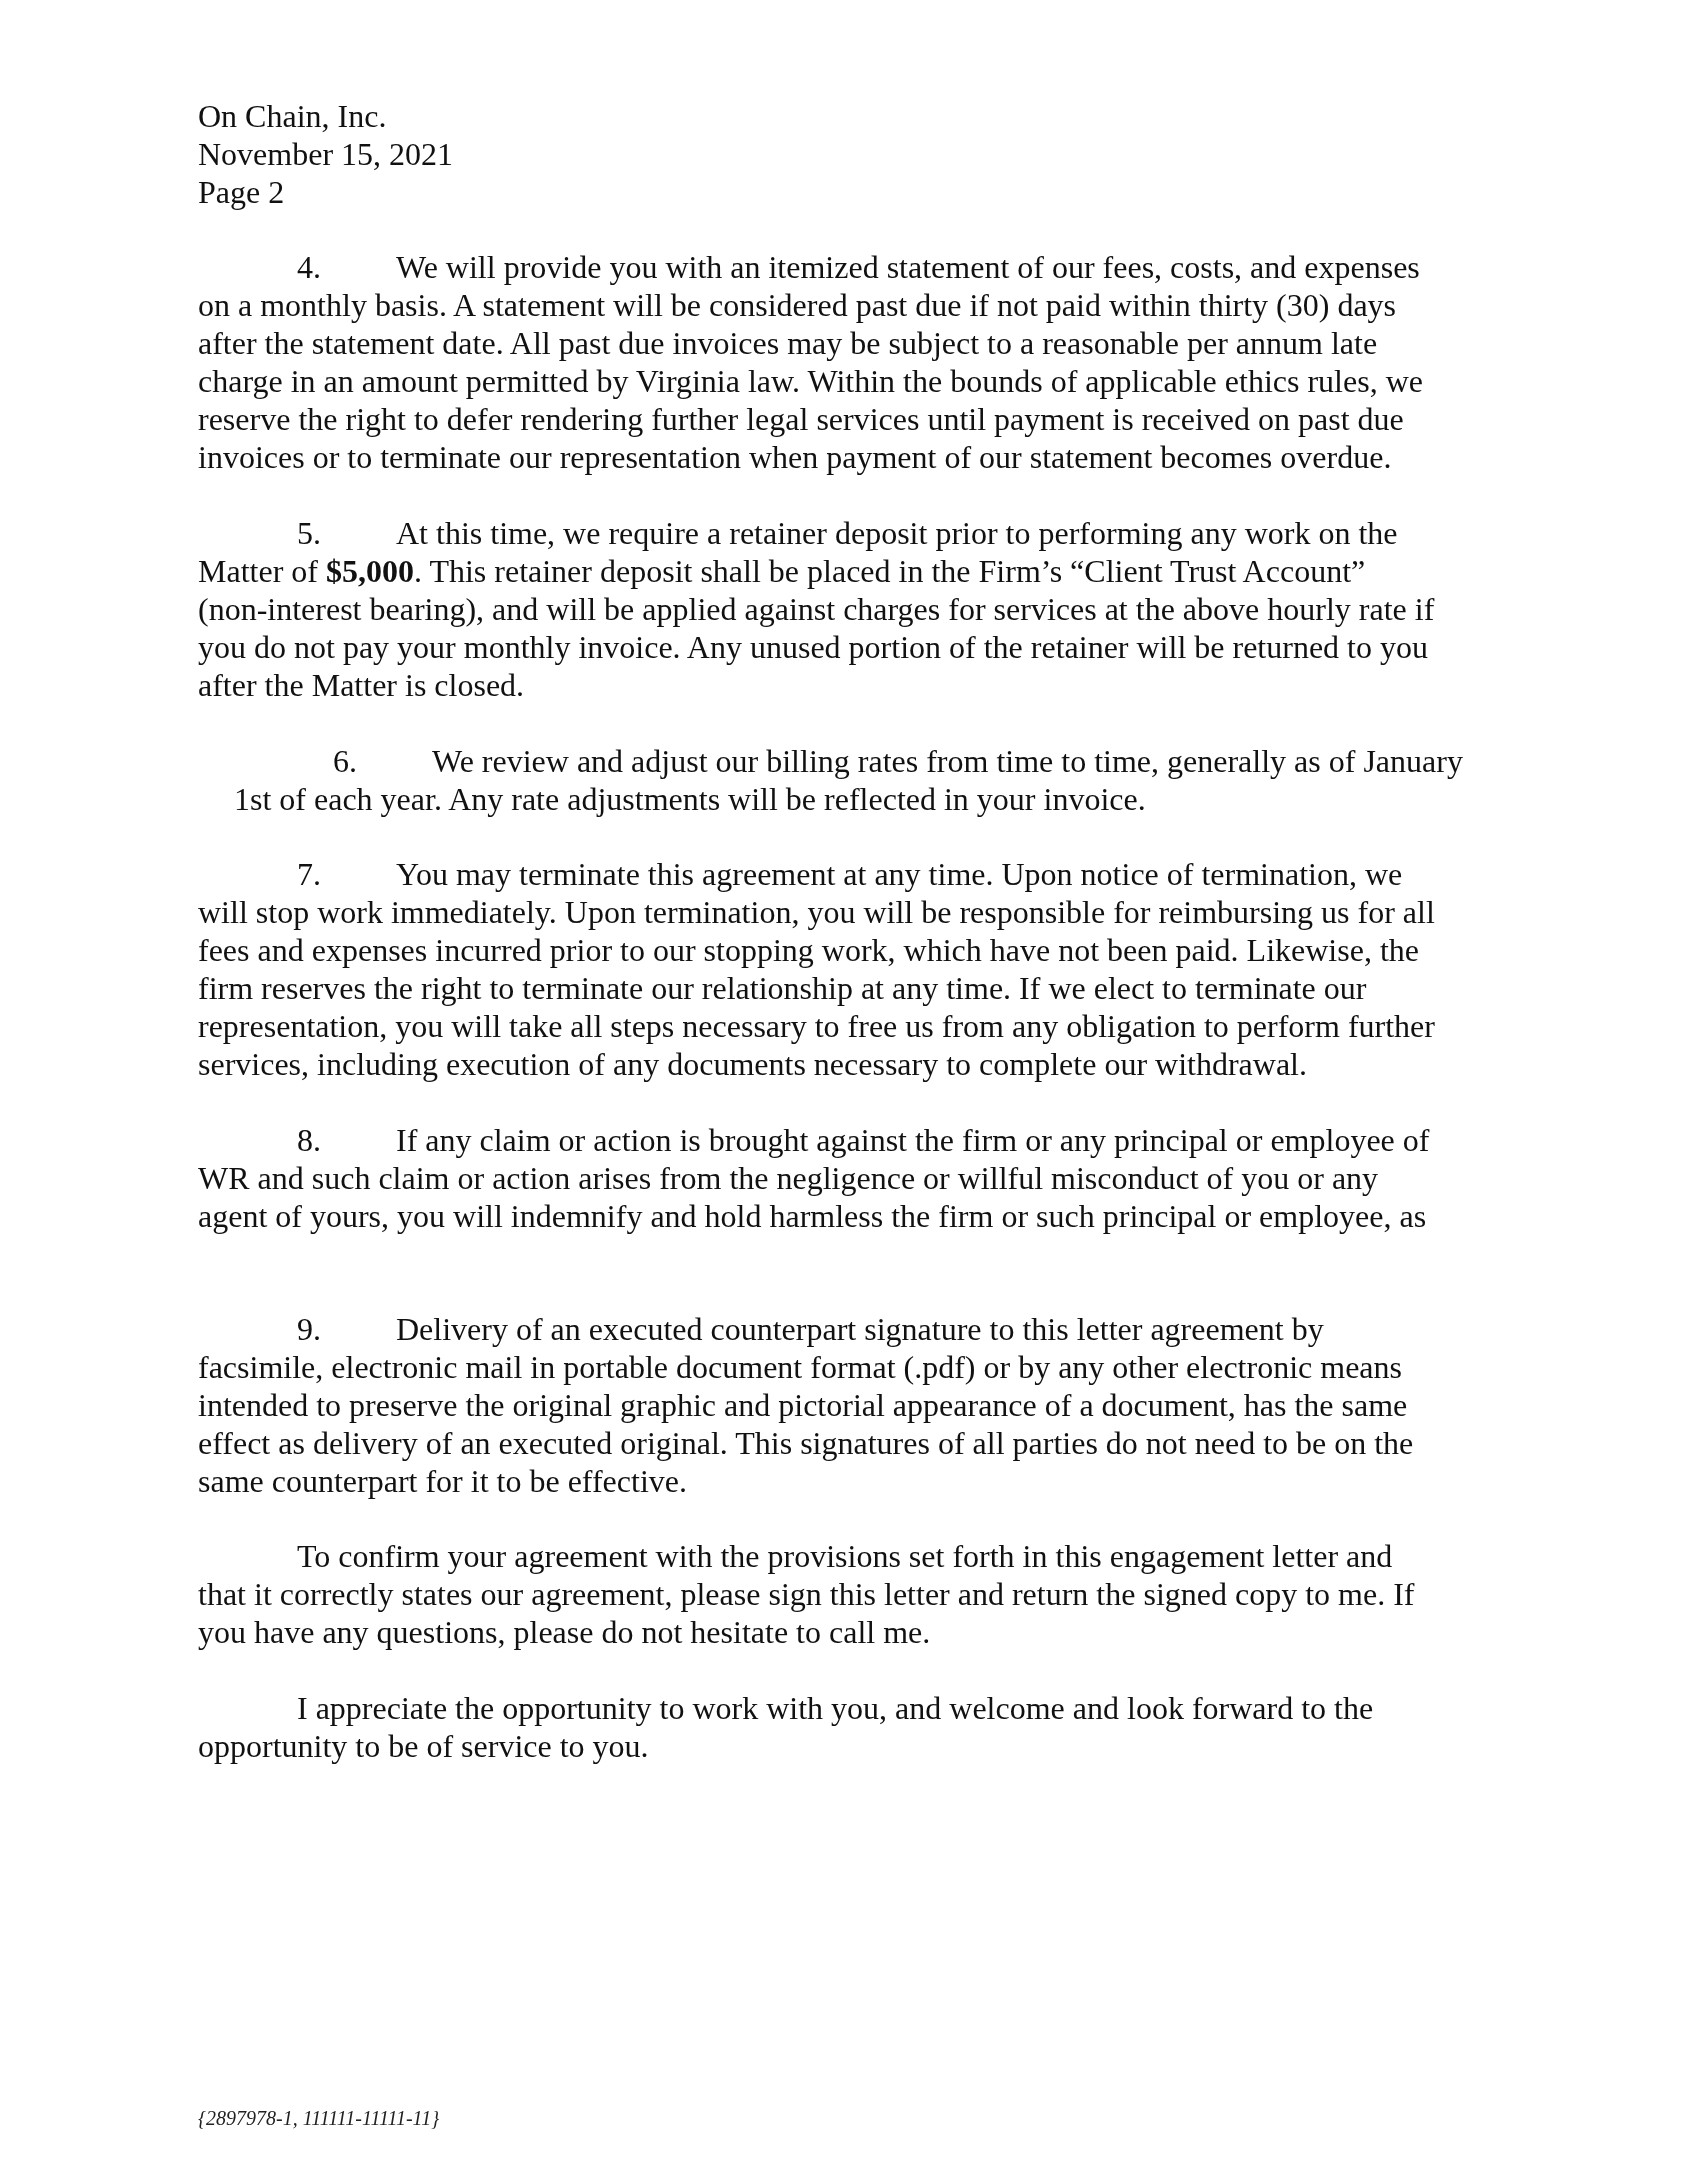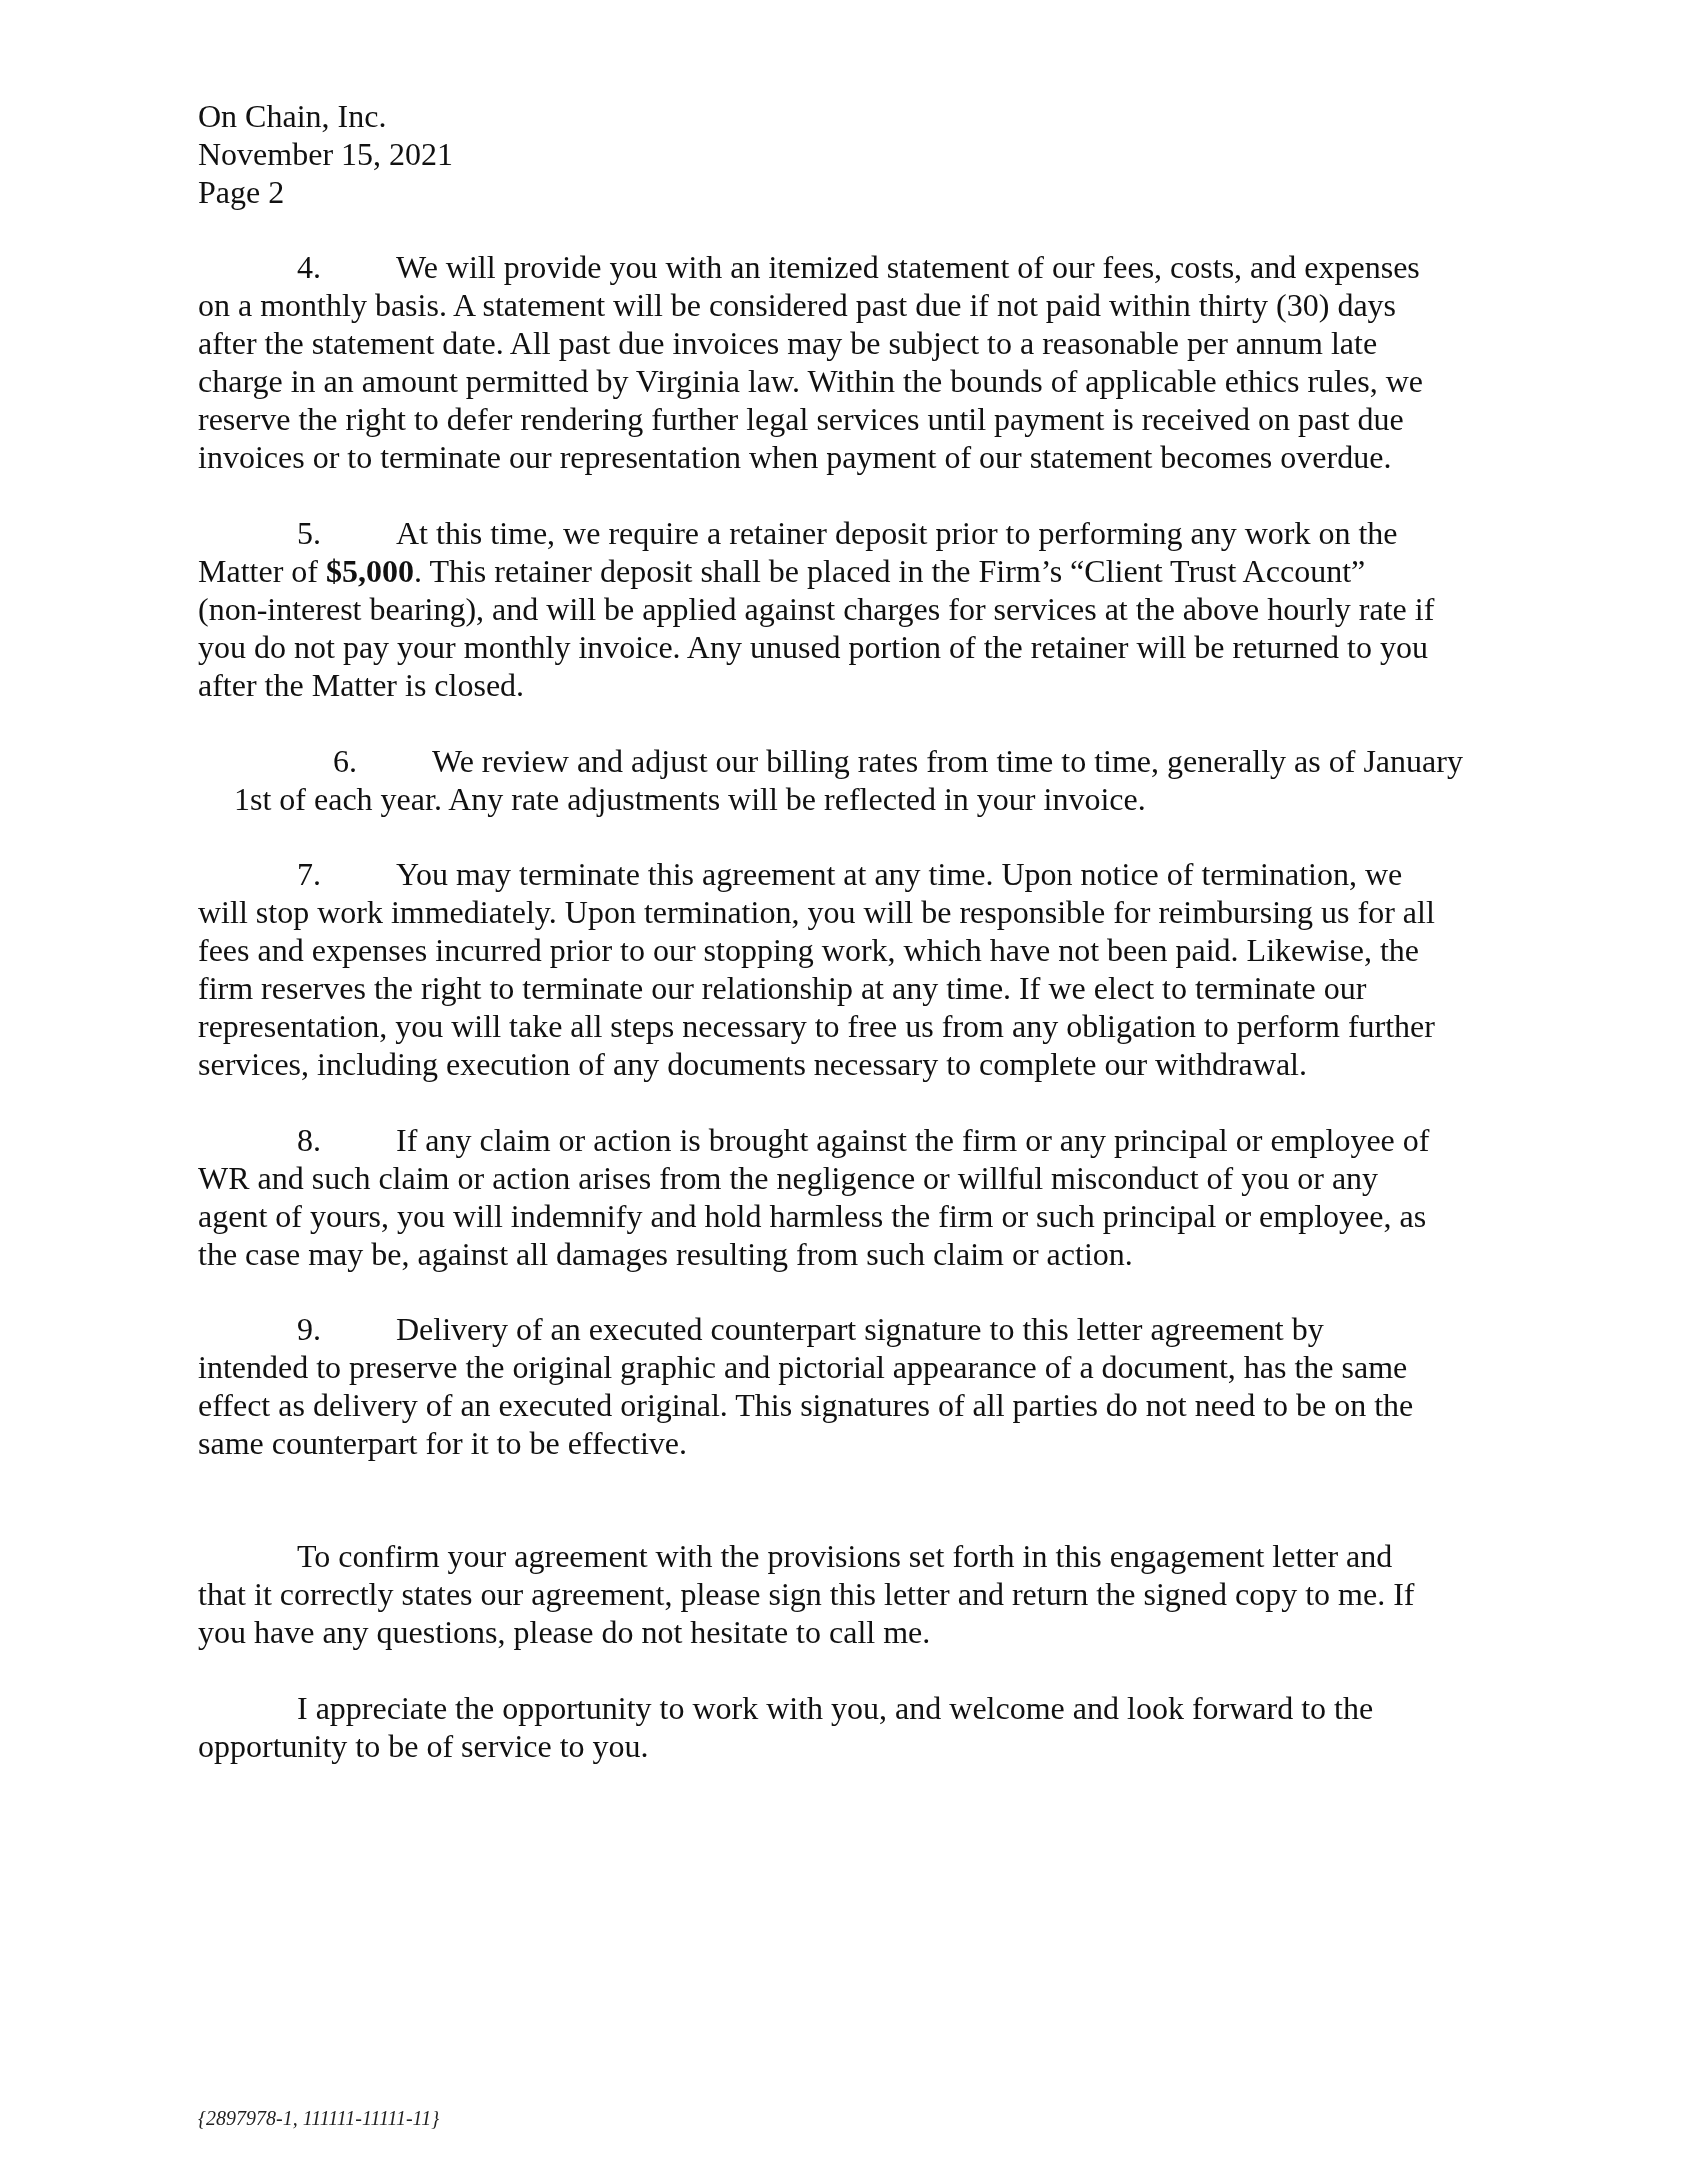--- a/index.html
+++ b/index.html
@@ -85,25 +85,25 @@
     <span class="line">fees and expenses incurred prior to our stopping work, which have not been paid.  Likewise, the</span>
     <span class="line">firm reserves the right to terminate our relationship at any time.  If we elect to terminate our</span>
     <span class="line">representation, you will take all steps necessary to free us from any obligation to perform further</span>
     <span class="line">services, including execution of any documents necessary to complete our withdrawal.</span>
   </div>
 
   <div class="para-block" style="top:1024px;">
     <span class="line first"><span class="num">8.</span><span>If any claim or action is brought against the firm or any principal or employee of</span></span>
     <span class="line">WR and such claim or action arises from the negligence or willful misconduct of you or any</span>
     <span class="line">agent of yours, you will indemnify and hold harmless the firm or such principal or employee, as</span>
-    <span class="line">the case may be, against all damages resulting from such claim or action.</span>
   </div>
 
   <div class="para-block" style="top:1213px;">
     <span class="line first"><span class="num">9.</span><span>Delivery of an executed counterpart signature to this letter agreement by</span></span>
+    <span class="line">facsimile, electronic mail in portable document format (.pdf) or by any other electronic means</span>
     <span class="line">intended to preserve the original graphic and pictorial appearance of a document, has the same</span>
     <span class="line">effect as delivery of an executed original.  This signatures of all parties do not need to be on the</span>
     <span class="line">same counterpart for it to be effective.</span>
   </div>
 
   <div class="para-block" style="top:1440px;">
     <span class="line first">To confirm your agreement with the provisions set forth in this engagement letter and</span>
     <span class="line">that it correctly states our agreement, please sign this letter and return the signed copy to me.  If</span>
     <span class="line">you have any questions, please do not hesitate to call me.</span>
   </div>

